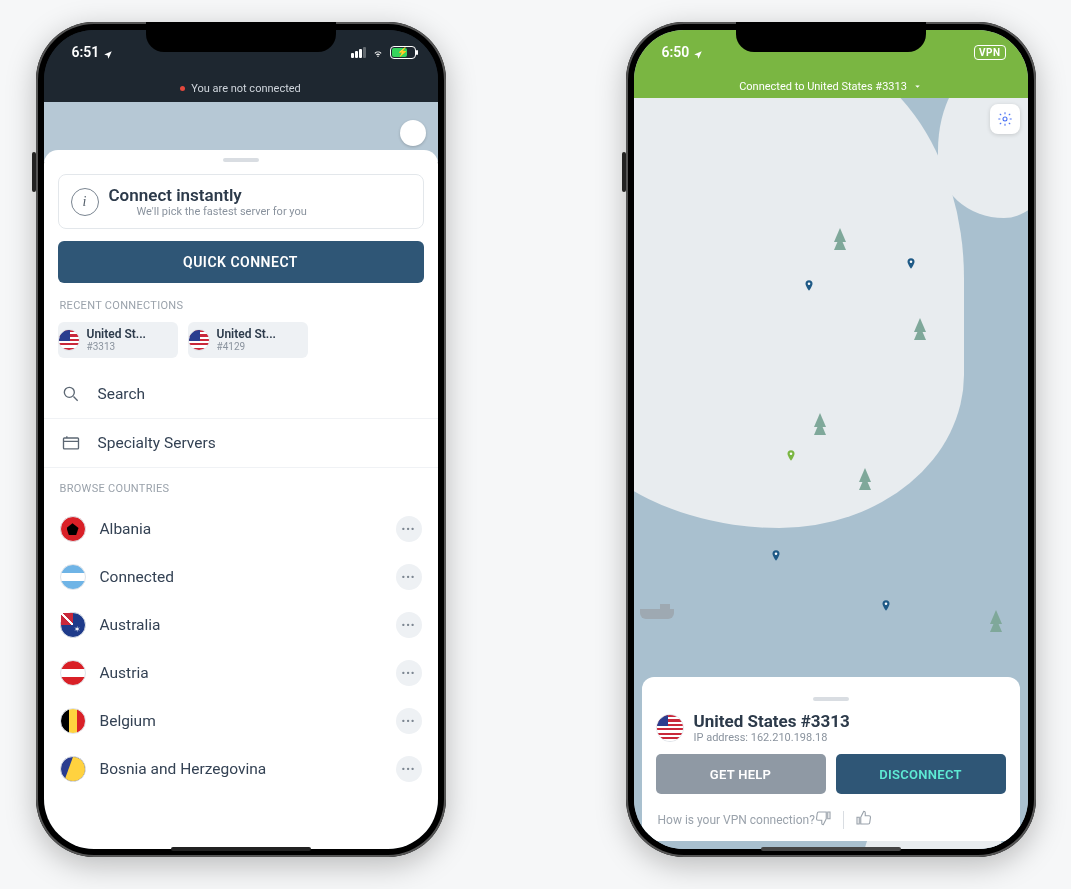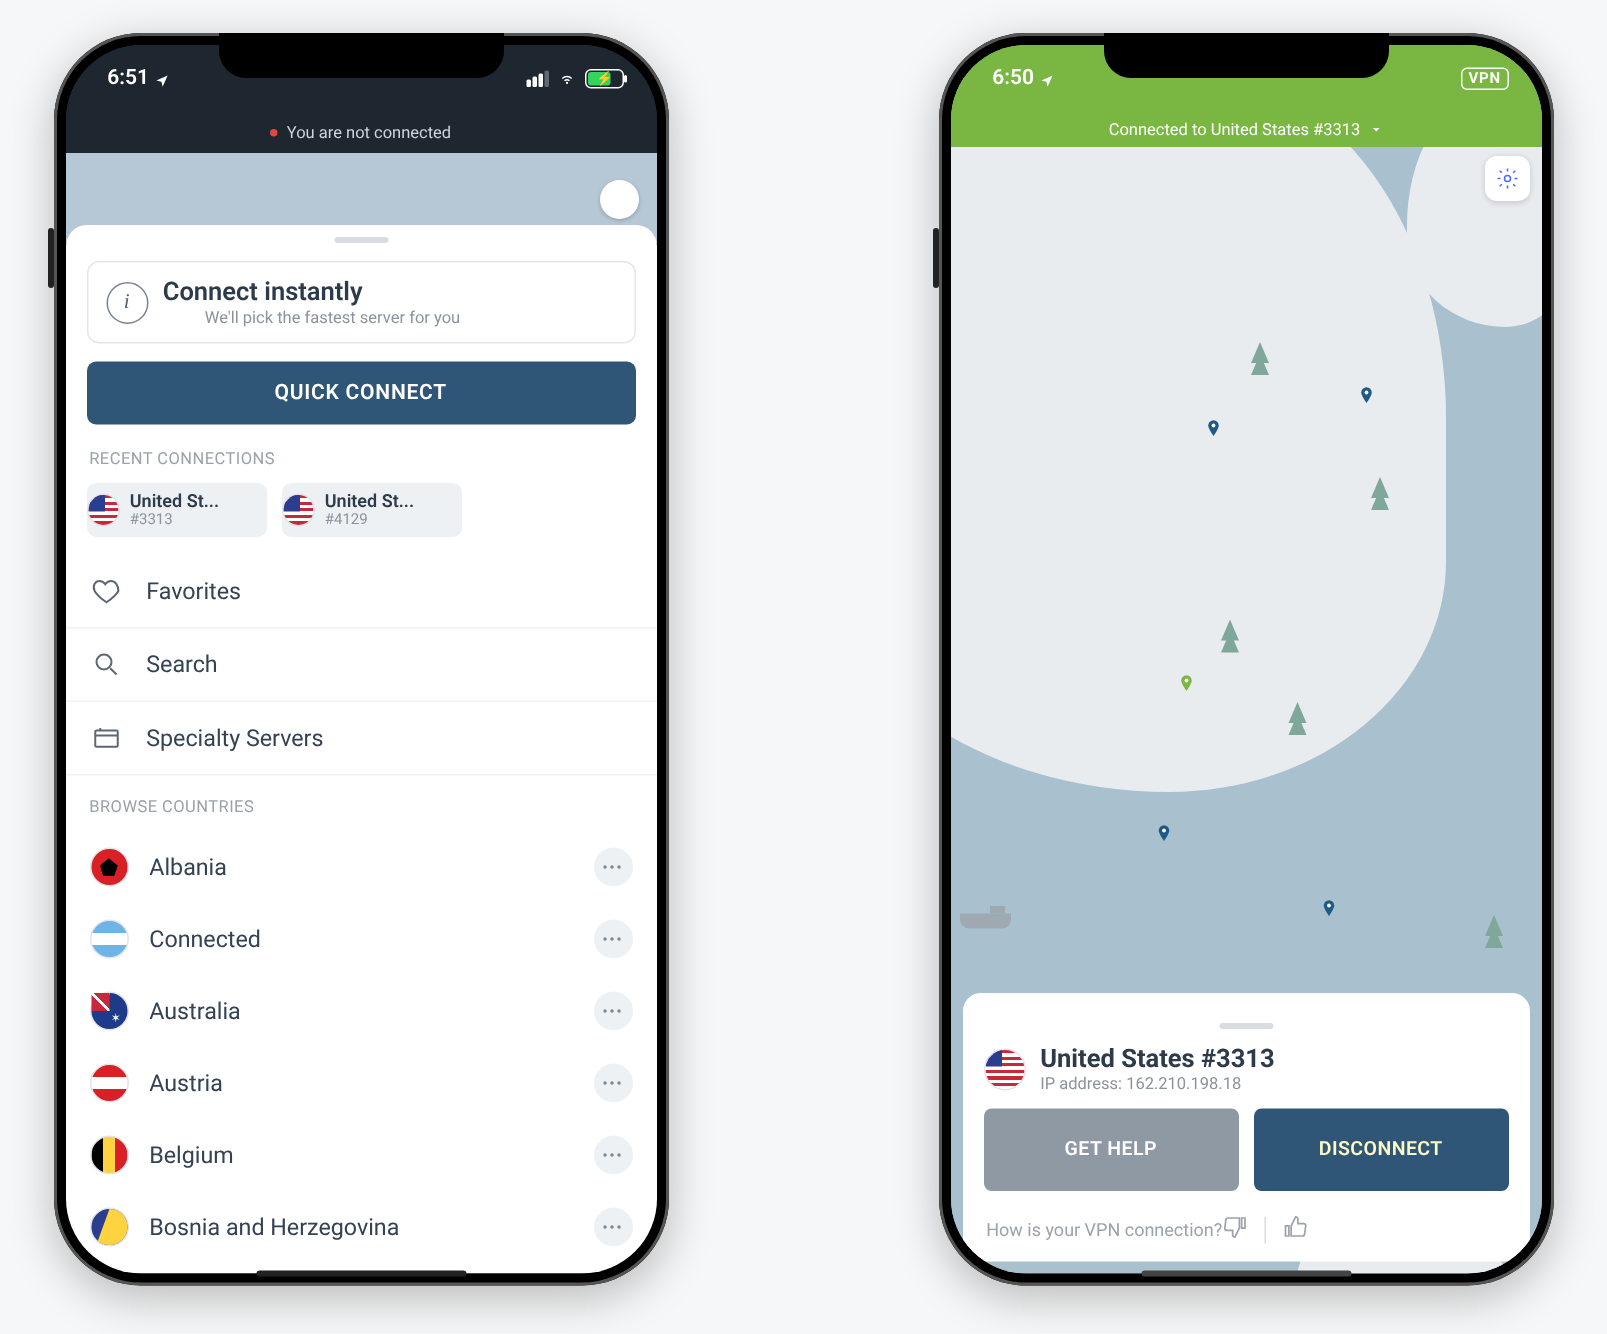--- a/index.html
+++ b/index.html
@@ -85,23 +85,23 @@
   .pin{position:absolute;width:14px;height:14px;}
   .pin svg{width:100%;height:100%;}
   .gear-btn{position:absolute;right:8px;top:74px;width:30px;height:30px;border-radius:8px;background:#fff;display:flex;align-items:center;justify-content:center;box-shadow:0 1px 4px rgba(0,0,0,.15);z-index:5;}
   .gear-btn svg{width:16px;height:16px;stroke:#4870f4;fill:none;stroke-width:1.6;}
   .panel{position:absolute;left:8px;right:8px;bottom:8px;background:#fff;border-radius:12px;padding:12px 14px 10px;z-index:5;}
   .panel .grab{margin-bottom:10px;}
   .server-row{display:flex;align-items:center;gap:10px;margin-bottom:10px;}
   .server-row .tt{font-size:17px;font-weight:700;color:#2c3a4a;}
   .server-row .ip{font-size:11px;color:#8a939e;}
   .btnflex{display:flex;gap:10px;}
-  .btn2{flex:1;height:55px;border-radius:5px;display:flex;align-items:center;justify-content:center;font-size:13px;font-weight:600;letter-spacing:.3px;}
+  .btn2{flex:1;height:40px;border-radius:5px;display:flex;align-items:center;justify-content:center;font-size:13px;font-weight:600;letter-spacing:.3px;}
   .btn2.help{background:#8f99a4;color:#fff;}
-  .btn2.disc{background:#2f5676;color:#fef9c3;}
+  .btn2.disc{background:#2f5676;color:#5eead4;}
   .fb-row{display:flex;align-items:center;justify-content:flex-start;margin-top:15px;padding:0 2px;}
   .fb-row .q{font-size:12px;color:#9aa2ab;}
   .thumbs{display:flex;align-items:center;gap:10px;color:#9aa2ab;}
   .thumbs .sep{width:1px;height:18px;background:#d9dde2;}
   .thumbs svg{width:18px;height:18px;fill:none;stroke:currentColor;stroke-width:1.5;}
   .ship{position:absolute;width:34px;height:10px;background:#9ea9b2;left:6px;bottom:230px;border-radius:0 0 6px 6px;}
   .ship:before{content:"";position:absolute;right:4px;top:-5px;width:10px;height:5px;background:#9ea9b2;}
 </style>
 </head>
 <body>
@@ -167,28 +167,20 @@
                   <div class="ct">United St...</div>
                   <div class="cs">#4129</div>
                 </div>
           </div>
         </div>
 
         <div class="mlist">
           <div class="mrow">
             <span class="ic">
                   <svg viewBox="0 0 24 24">
-                    <path d="M12 21s-7-4.6-9.5-9C.5 7.5 3 4 6.5 4c2 0 3.5 1.2 4.5 2.6C12 5.2 13.5 4 15.5 4 19 4 21.5 7.5 21.5 12c-2.5 4.4-9.5 9-9.5 9z"></path>
-                  </svg>
-                </span>
-            <span class="lab">Favorites</span>
-          </div>
-          <div class="mrow">
-            <span class="ic">
-                  <svg viewBox="0 0 24 24">
                     <circle cx="10" cy="10" r="6"></circle>
                     <path d="M20 20l-5-5"></path>
                   </svg>
                 </span>
             <span class="lab">Search</span>
           </div>
           <div class="mrow">
             <span class="ic">
                   <svg viewBox="0 0 24 24">
                     <rect x="3" y="6" width="18" height="13" rx="1"></rect>

